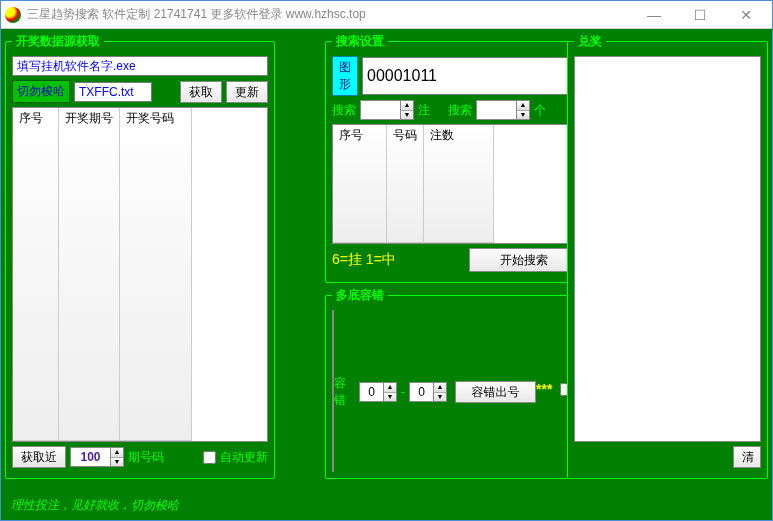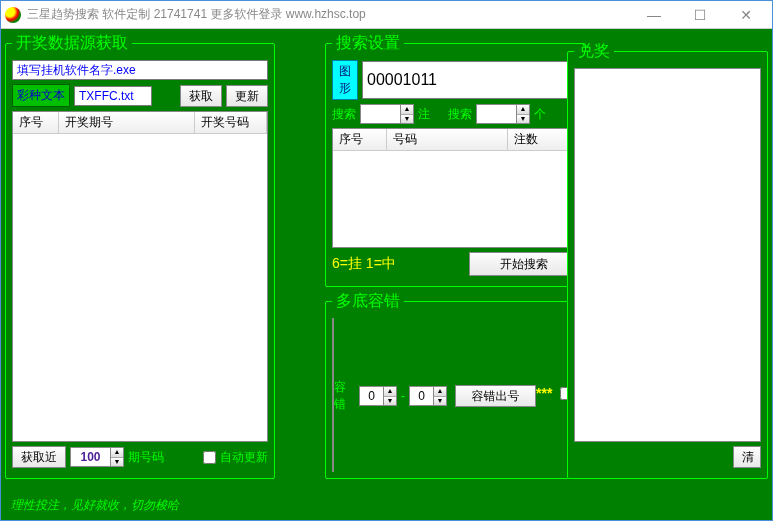--- a/index.html
+++ b/index.html
@@ -49,26 +49,27 @@
 .panels { display: flex; gap: 6px; flex: 1; min-height: 0; }
 fieldset.gbox {
   border: 1px solid #00ff00;
   border-radius: 2px;
   padding: 6px;
   background: #008000;
   position: relative;
 }
 fieldset.gbox > legend {
   color: #00ff00;
-  font-size: 16px;
+  font-size: 12px;
   padding: 0 4px;
+  font-weight: bold;
 }
 .col1 { width: 270px; display: flex; flex-direction: column; }
 .col2 { width: 280px; display: flex; flex-direction: column; gap: 4px; padding-left: 44px; }
-.col3 { flex: 1; display: flex; flex-direction: column; margin-top: 8px; }
+.col3 { flex: 1; display: flex; flex-direction: column; }
 
 
 .row { display: flex; align-items: center; gap: 4px; margin-bottom: 4px; }
 .lbl-green {
   background: #00c000;
   color: #0000cc;
   border: 1px solid #006000;
   padding: 2px 4px;
   font-size: 12px;
 }
@@ -88,21 +89,20 @@
   cursor: pointer;
   height: 22px;
 }
 
 .list {
   background: #fff;
   border: 1px solid #888;
   flex: 1;
   overflow: hidden;
   display: flex;
-  flex-direction: column;
 }
 .list-head {
   display: flex;
   background: linear-gradient(#fff,#eee);
   border-bottom: 1px solid #ccc;
 }
 .list-head .col {
   border-right: 1px solid #ccc;
   padding: 2px 6px;
   font-size: 12px;
@@ -175,21 +175,21 @@
 
   <div class="client">
     <div class="panels">
 
       <fieldset class="gbox col1">
         <legend>开奖数据源获取</legend>
         <div class="row">
           <input class="txt blue" style="flex: 1 1 0%;" value="填写挂机软件名字.exe">
         </div>
         <div class="row">
-          <span class="lbl-green">彩种文本</span>
+          <span class="lbl-green">切勿梭哈</span>
           <input class="txt blue" style="width: 78px;" value="TXFFC.txt">
           <span style="flex:1"></span>
           <button class="btn">获取</button>
           <button class="btn">更新</button>
         </div>
         <div class="list" style="height:330px">
           <div class="list-head">
             <div class="col" style="width:46px">序号</div>
             <div class="col" style="flex:1">开奖期号</div>
             <div class="col" style="width:72px">开奖号码</div>

